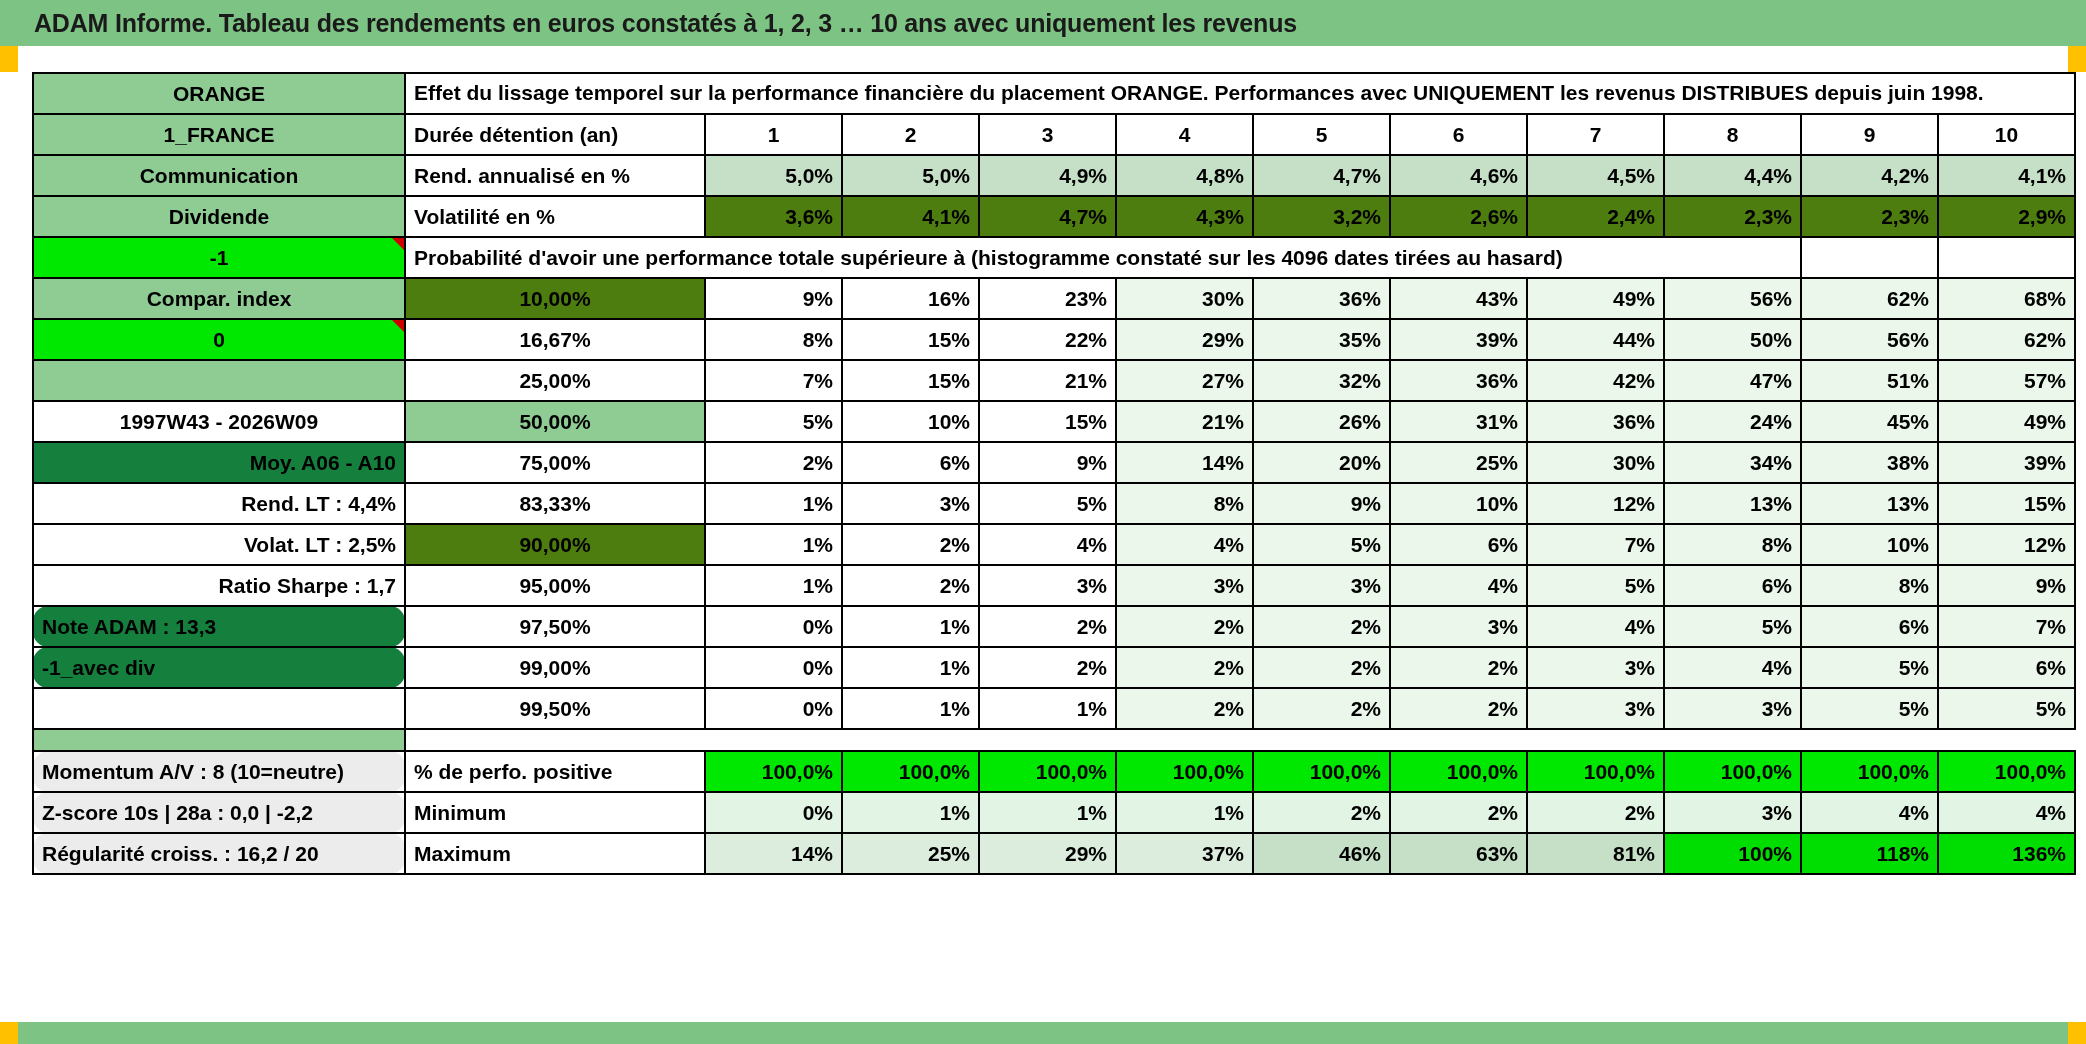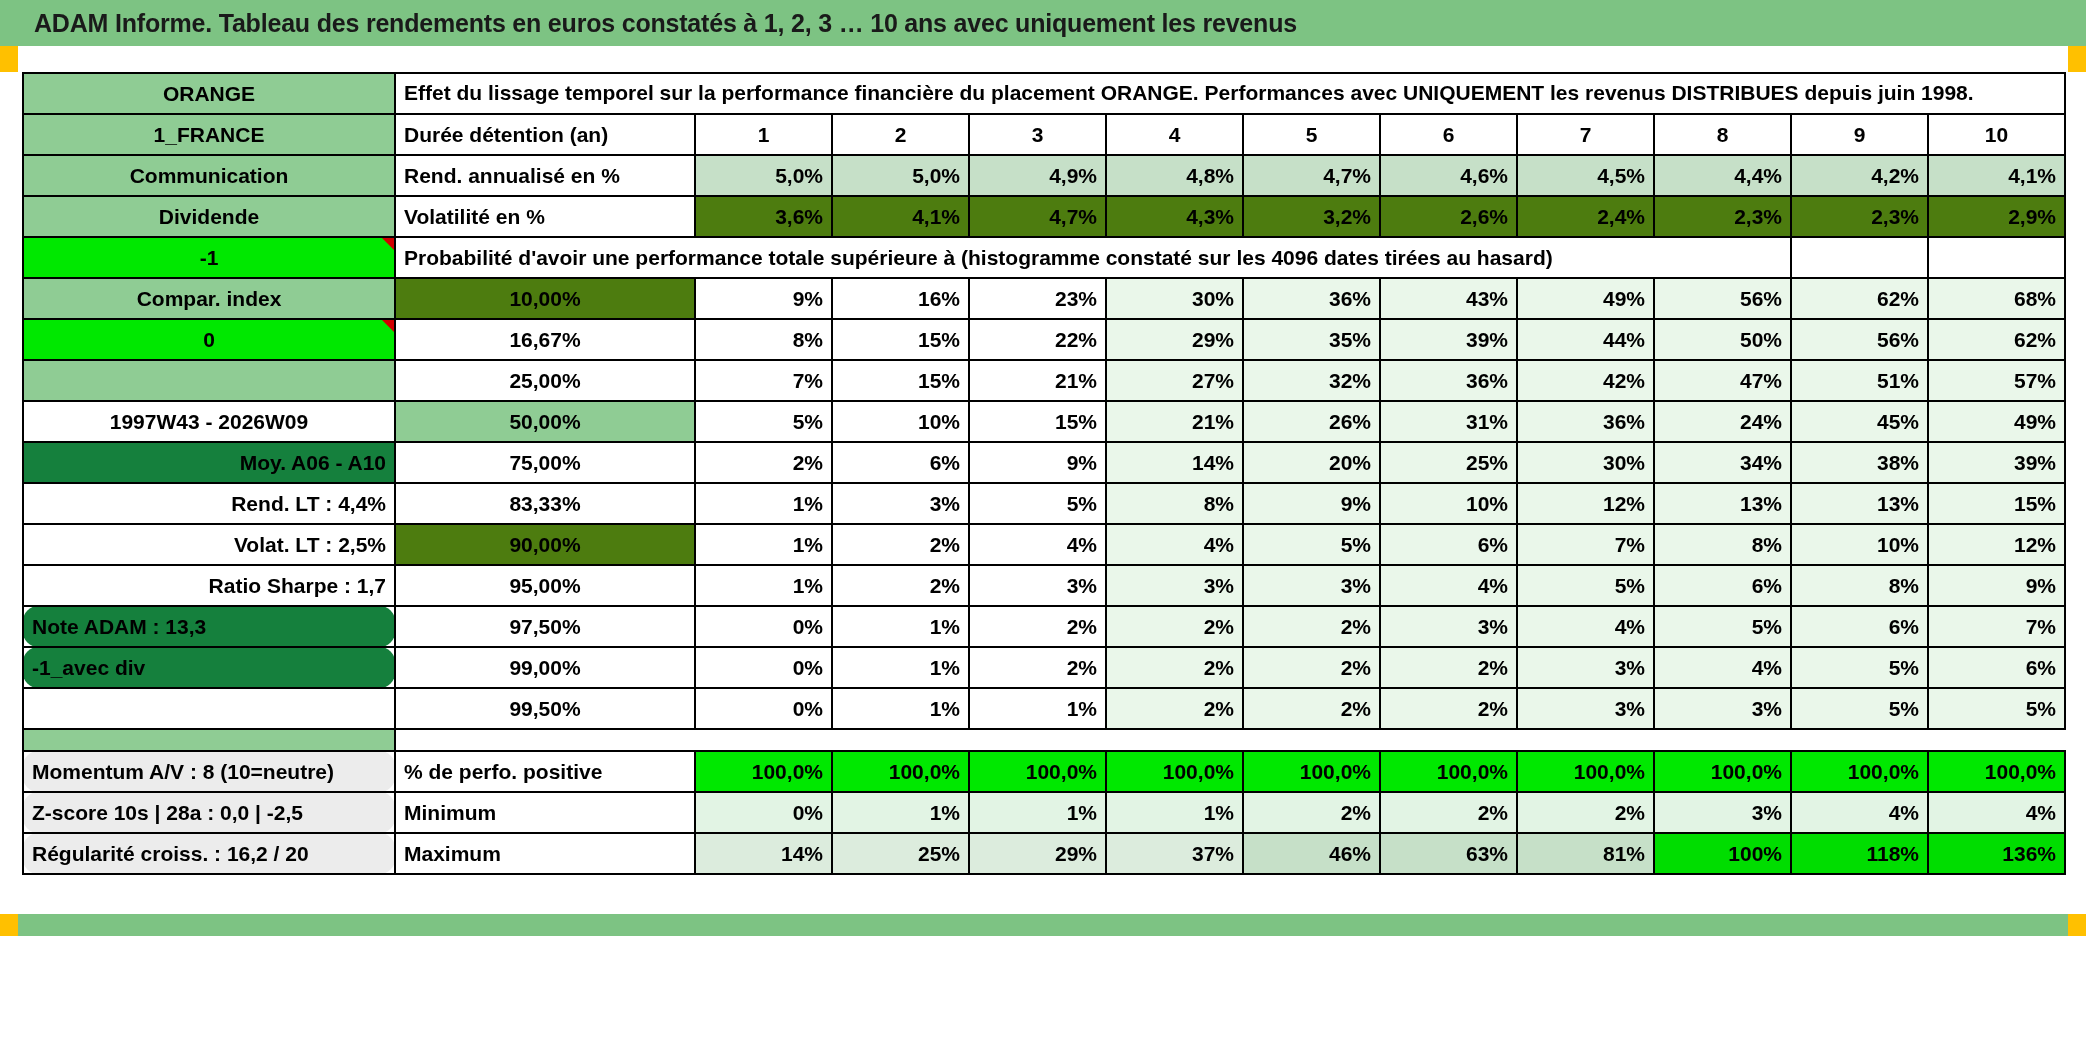--- a/index.html
+++ b/index.html
@@ -9,21 +9,21 @@
   }
   body {
     width: 2086px;
     height: 1044px;
     font-family: "Liberation Sans", sans-serif;
     overflow: hidden;
   }
   .page {
     position: relative;
     width: 2086px;
-    height: 936px;
+    height: 1044px;
     background: #ffffff;
     box-sizing: border-box;
   }
   
   .banner {
     position: absolute;
     left: 0; top: 0;
     width: 2086px;
     height: 46px;
     background: #7dc383;
@@ -57,21 +57,21 @@
   }
   .topstrip {
     position: absolute;
     left: 0; top: 46px;
     width: 2086px; height: 26px;
     background: #ffffff;
   }
   
   .sheet {
     position: absolute;
-    left: 22px;
+    left: 32px;
     top: 72px;
     width: 2042px;
   }
   table.grid {
     border-collapse: collapse;
     table-layout: fixed;
     width: 2042px;
   }
   table.grid td {
     border: 2px solid #000000;
@@ -403,21 +403,21 @@
           <td class="green-bright right">100,0%</td>
           <td class="green-bright right">100,0%</td>
           <td class="green-bright right">100,0%</td>
           <td class="green-bright right">100,0%</td>
           <td class="green-bright right">100,0%</td>
           <td class="green-bright right">100,0%</td>
           <td class="green-bright right">100,0%</td>
         </tr>
 
         <tr>
-          <td class="grey left">Z-score 10s | 28a : 0,0 | -2,5</td>
+          <td class="grey left">Z-score 10s | 28a : 0,0 | -2,2</td>
           <td class="white left">Minimum</td>
           <td class="green-mint2 right">0%</td>
           <td class="green-mint2 right">1%</td>
           <td class="green-mint2 right">1%</td>
           <td class="green-mint2 right">1%</td>
           <td class="green-mint2 right">2%</td>
           <td class="green-mint2 right">2%</td>
           <td class="green-mint2 right">2%</td>
           <td class="green-mint2 right">3%</td>
           <td class="green-mint2 right">4%</td>

